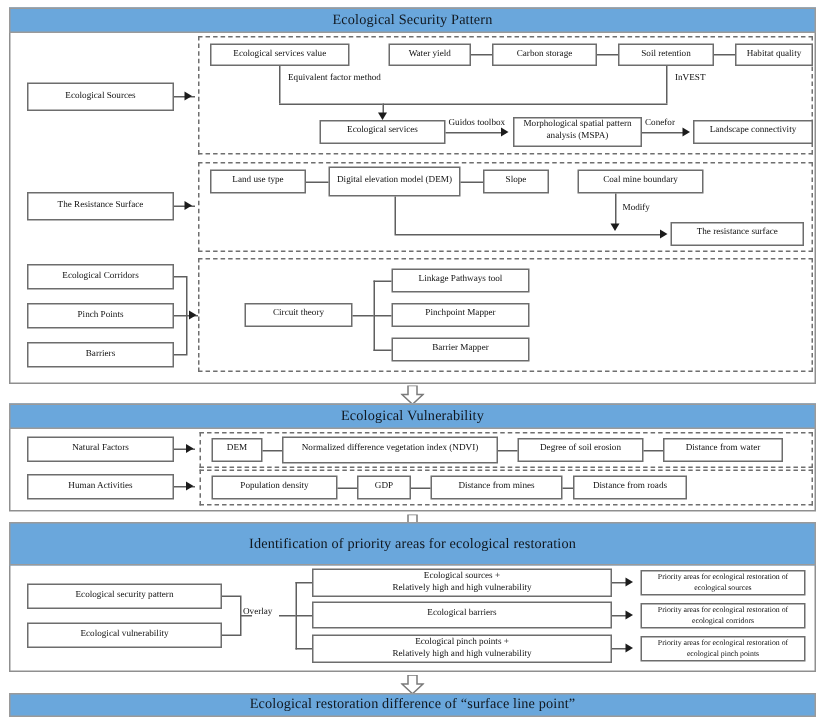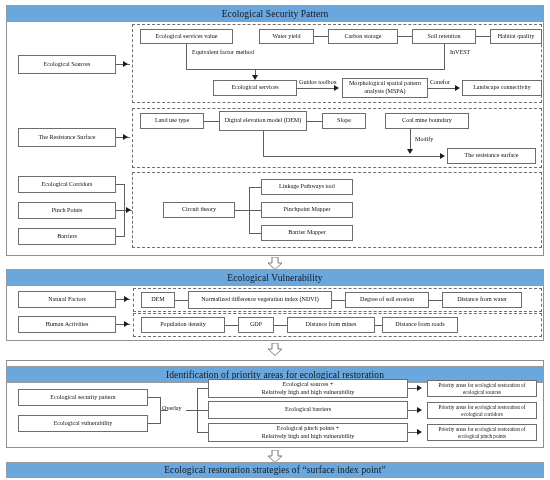--- a/index.html
+++ b/index.html
@@ -168,21 +168,21 @@
   <div class="abs ln lnh" style="left:274px;top:325px;width:13px;height:1px;"></div>
   <div class="abs ln lnh" style="left:375px;top:325px;width:7px;height:1px;"></div>
 
   <div class="abs bigArrow" style="left:267px;top:343px;">
     <svg width="16" height="13" viewBox="0 0 16 13">
         <polygon points="5,0 11,0 11,6 15,6 8,12.5 1,6 5,6" fill="#ffffff" stroke="#7a7a7a" stroke-width="1"></polygon>
       </svg>
   </div>
 
   <div class="abs panel" style="left:6px;top:360px;width:538px;height:88px;"></div>
-  <div class="abs bar" style="left:6px;top:366px;width:538px;height:17px;">Identification of priority areas for ecological restoration</div>
+  <div class="abs bar" style="left:6px;top:348px;width:538px;height:29px;">Identification of priority areas for ecological restoration</div>
 
   <div class="abs box" style="left:18px;top:389px;width:130px;height:17px;">Ecological security pattern</div>
   <div class="abs box" style="left:18px;top:415px;width:130px;height:17px;">Ecological vulnerability</div>
 
   <div class="abs ln lnh" style="left:148px;top:397px;width:12px;height:1px;"></div>
   <div class="abs ln lnh" style="left:148px;top:423px;width:12px;height:1px;"></div>
   <div class="abs ln lnv" style="left:160px;top:397px;width:1px;height:27px;"></div>
   <div class="abs ln lnh" style="left:160px;top:410px;width:8px;height:1px;"></div>
   <div class="abs lbl" style="left:162px;top:405px;">Overlay</div>
 
@@ -212,15 +212,15 @@
   <div class="abs box" style="left:427px;top:380px;width:110px;height:17px;font-size:5.2px;">Priority areas for ecological restoration of ecological sources</div>
   <div class="abs box" style="left:427px;top:402px;width:110px;height:17px;font-size:5.2px;">Priority areas for ecological restoration of ecological corridors</div>
   <div class="abs box" style="left:427px;top:424px;width:110px;height:17px;font-size:5.2px;">Priority areas for ecological restoration of ecological pinch points</div>
 
   <div class="abs bigArrow" style="left:267px;top:450px;">
     <svg width="16" height="13" viewBox="0 0 16 13">
         <polygon points="5,0 11,0 11,6 15,6 8,12.5 1,6 5,6" fill="#ffffff" stroke="#7a7a7a" stroke-width="1"></polygon>
       </svg>
   </div>
 
-  <div class="abs bar" style="left:6px;top:462px;width:538px;height:16px;">Ecological restoration strategies of “surface index point”</div>
+  <div class="abs bar" style="left:6px;top:462px;width:538px;height:16px;">Ecological restoration difference of “surface line point”</div>
 
 </div>
 
 </body></html>

